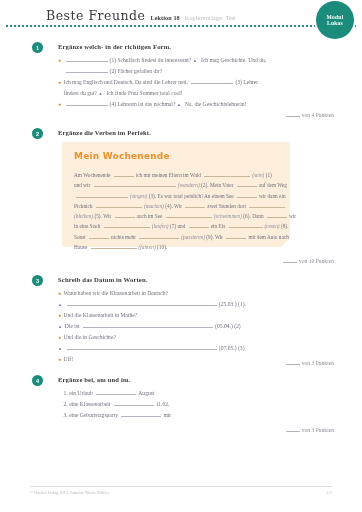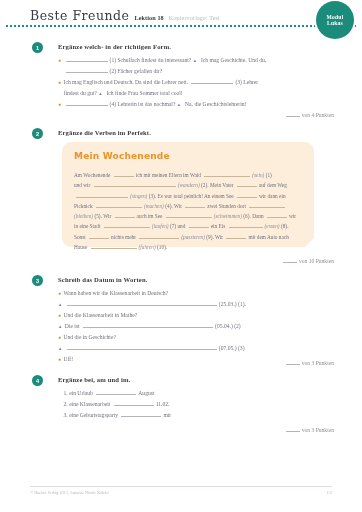--- a/index.html
+++ b/index.html
@@ -38,20 +38,21 @@
     align-items: baseline;
     gap: 5px;
     white-space: nowrap;
   }
   .brand-title {
     font-family: "DejaVu Serif", serif;
     font-size: 12.5px;
     letter-spacing: 0.5px;
     color: #3b3b42;
     font-weight: 400;
+    margin-left: 16px;
   }
   .brand-lesson {
     font-family: "Liberation Serif", serif;
     font-size: 6.2px;
     font-weight: bold;
     color: #3b3b42;
     letter-spacing: 0.1px;
   }
   .brand-sub {
     font-family: "Liberation Serif", serif;
@@ -154,24 +155,24 @@
     vertical-align: baseline;
     margin: 0 2px;
   }
   .ital { font-style: italic; color: #8d8d98; }
 
   
   .box {
     position: absolute;
     left: 62px;
     top: 142px;
-    width: 252px;
+    width: 228px;
     height: 105px;
     background: #fdeedb;
-    border-radius: 9px;
+    border-radius: 3px;
   }
   .box-corner {
     position: absolute;
     right: 0;
     bottom: 0;
     width: 0;
     height: 0;
     border-left: 9px solid transparent;
     border-bottom: 9px solid #ffffff;
   }

